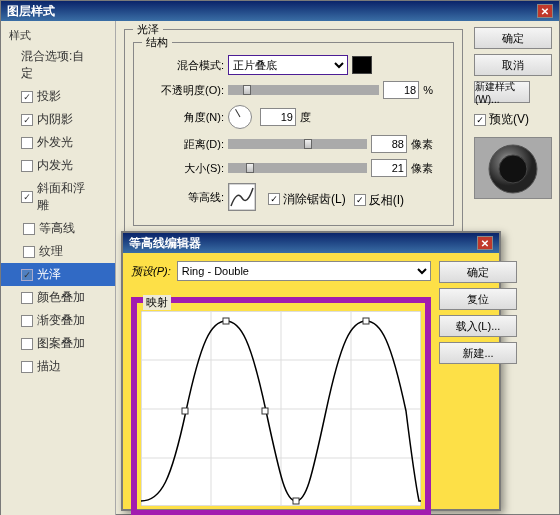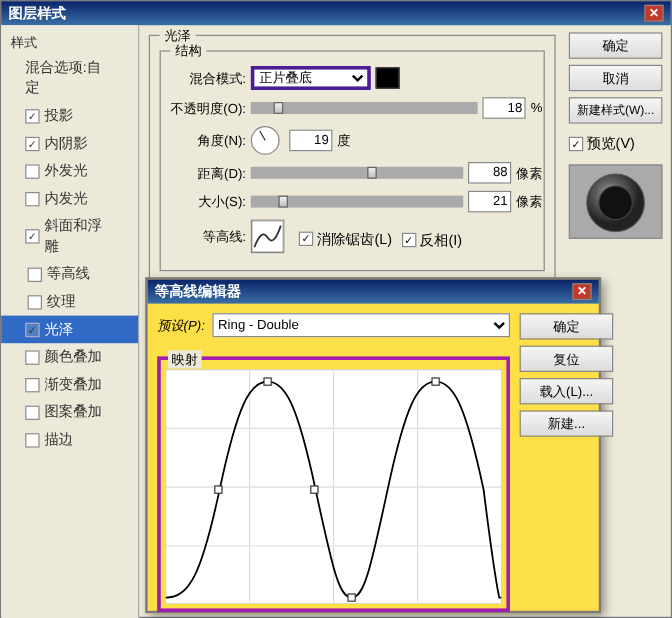--- a/index.html
+++ b/index.html
@@ -124,21 +124,21 @@
     }
     .group-title {
       position: absolute;
       top: -8px; left: 8px;
       background: #ece9d8;
       padding: 0 4px;
       font-size: 11px;
     }
     .sub-group {
       border: 1px solid #888;
-      padding: 4px 1px 8px;
+      padding: 4px 20px 8px;
       margin-top: 8px;
       position: relative;
     }
     .sub-group-title {
       position: absolute;
       top: -8px; left: 8px;
       background: #ece9d8;
       padding: 0 4px;
       font-size: 11px;
     }
@@ -182,23 +182,23 @@
       height: 18px;
       border: 1px solid #888;
       background: white;
       text-align: right;
       padding-right: 2px;
       font-size: 11px;
     }
     .form-unit { font-size: 11px; }
 
     .blend-select {
-      width: 100px;
+      width: 120px;
       height: 20px;
-      border: 3px solid #4c1d95;
+      border: 1px solid #4c1d95;
       background: white;
       font-size: 11px;
     }
     .color-swatch {
       width: 20px; height: 18px;
       background: #000;
       border: 1px solid #444;
       cursor: pointer;
     }
     .angle-dial {
@@ -282,21 +282,21 @@
     .preset-select {
       flex: 1;
       height: 20px;
       border: 1px solid #888;
       background: white;
       font-size: 11px;
     }
 
     
     .mapping-group {
-      border: 3px solid #a21caf;
+      border: 6px solid #a21caf;
       position: relative;
       margin-top: 16px;
     }
     .mapping-title {
       position: absolute;
       top: -8px; left: 6px;
       background: #ece9d8;
       padding: 0 3px;
       font-size: 11px;
     }
@@ -367,21 +367,21 @@
     </div>
     <div class="sidebar-item">
       <div class="sidebar-checkbox"></div>
       <span>描边</span>
     </div>
   </div>
 
   <div class="right-panel">
     <div class="btn">确定</div>
     <div class="btn">取消</div>
-    <div class="btn" style="width:78px;font-size:10px;">新建样式(W)...</div>
+    <div class="btn" style="width:56px;font-size:10px;">新建样式(W)...</div>
     <div class="checkbox-label">
       <div class="check-box" style="background:white;">✓</div>
       <span>预览(V)</span>
     </div>
     <div class="preview-box">
       <svg width="60" height="55">
         <defs>
           <radialGradient id="pg" cx="40%" cy="35%">
             <stop offset="0%" stop-color="#aaa"></stop>
             <stop offset="40%" stop-color="#666"></stop>

